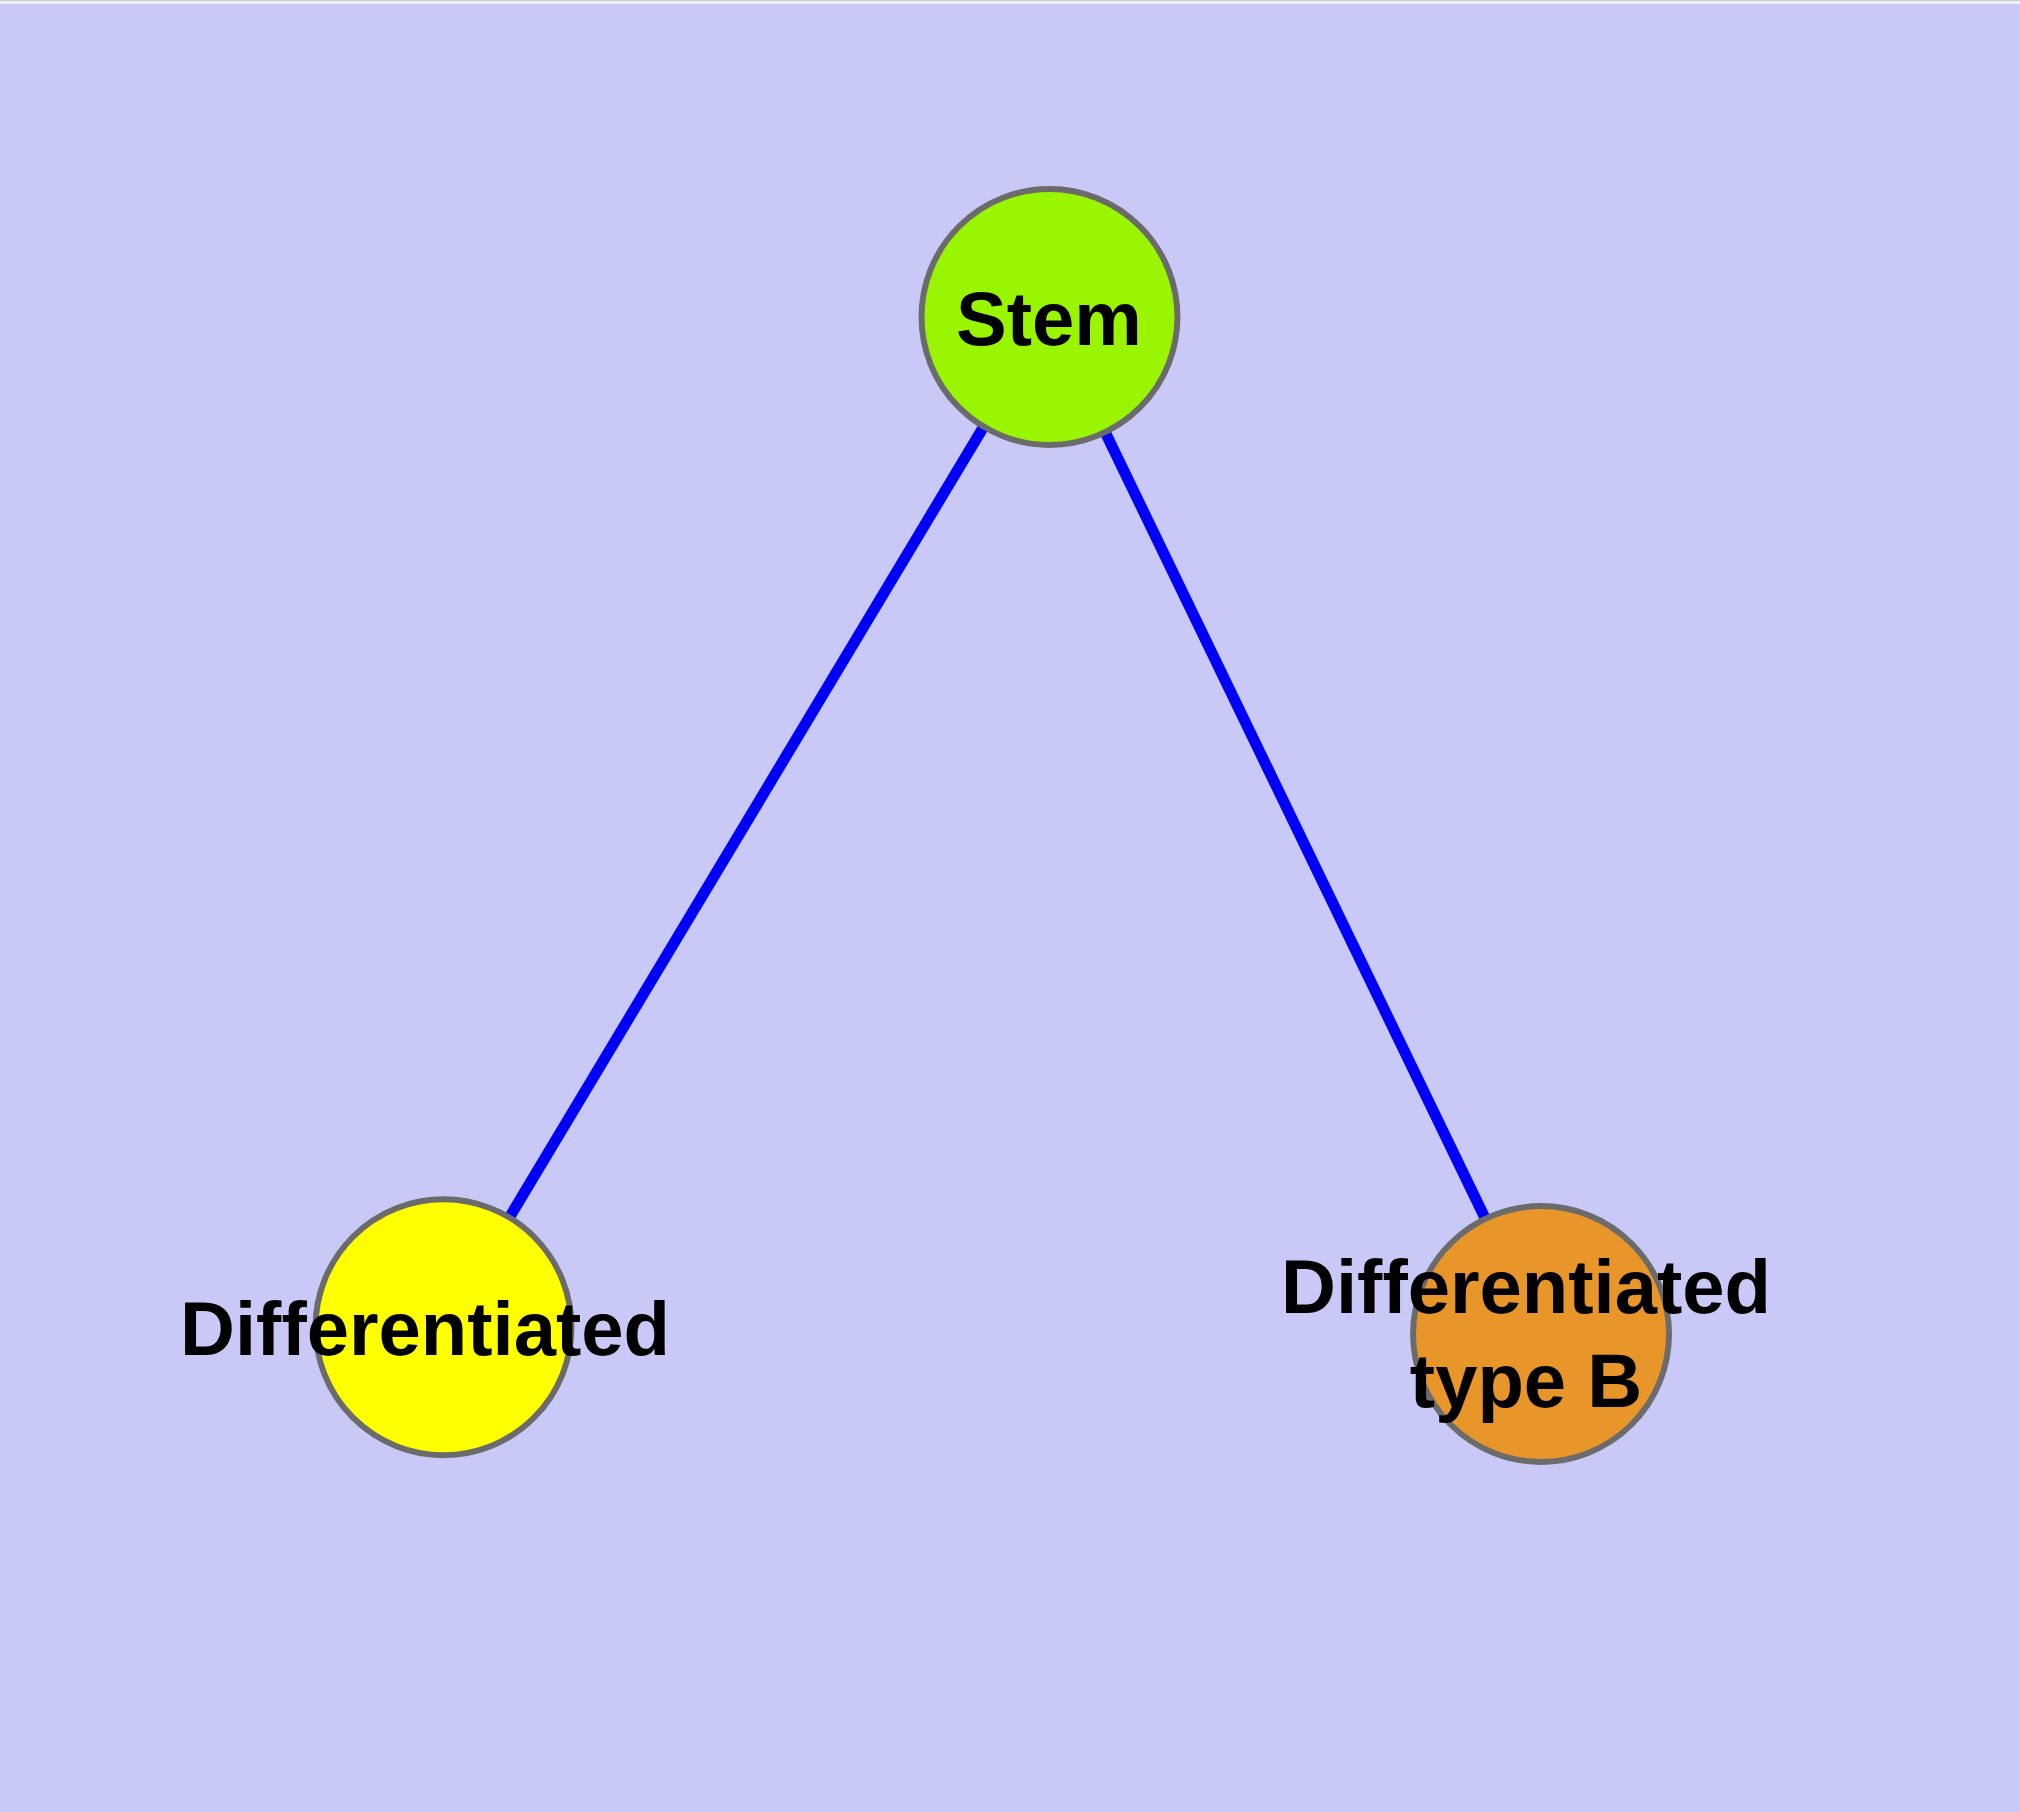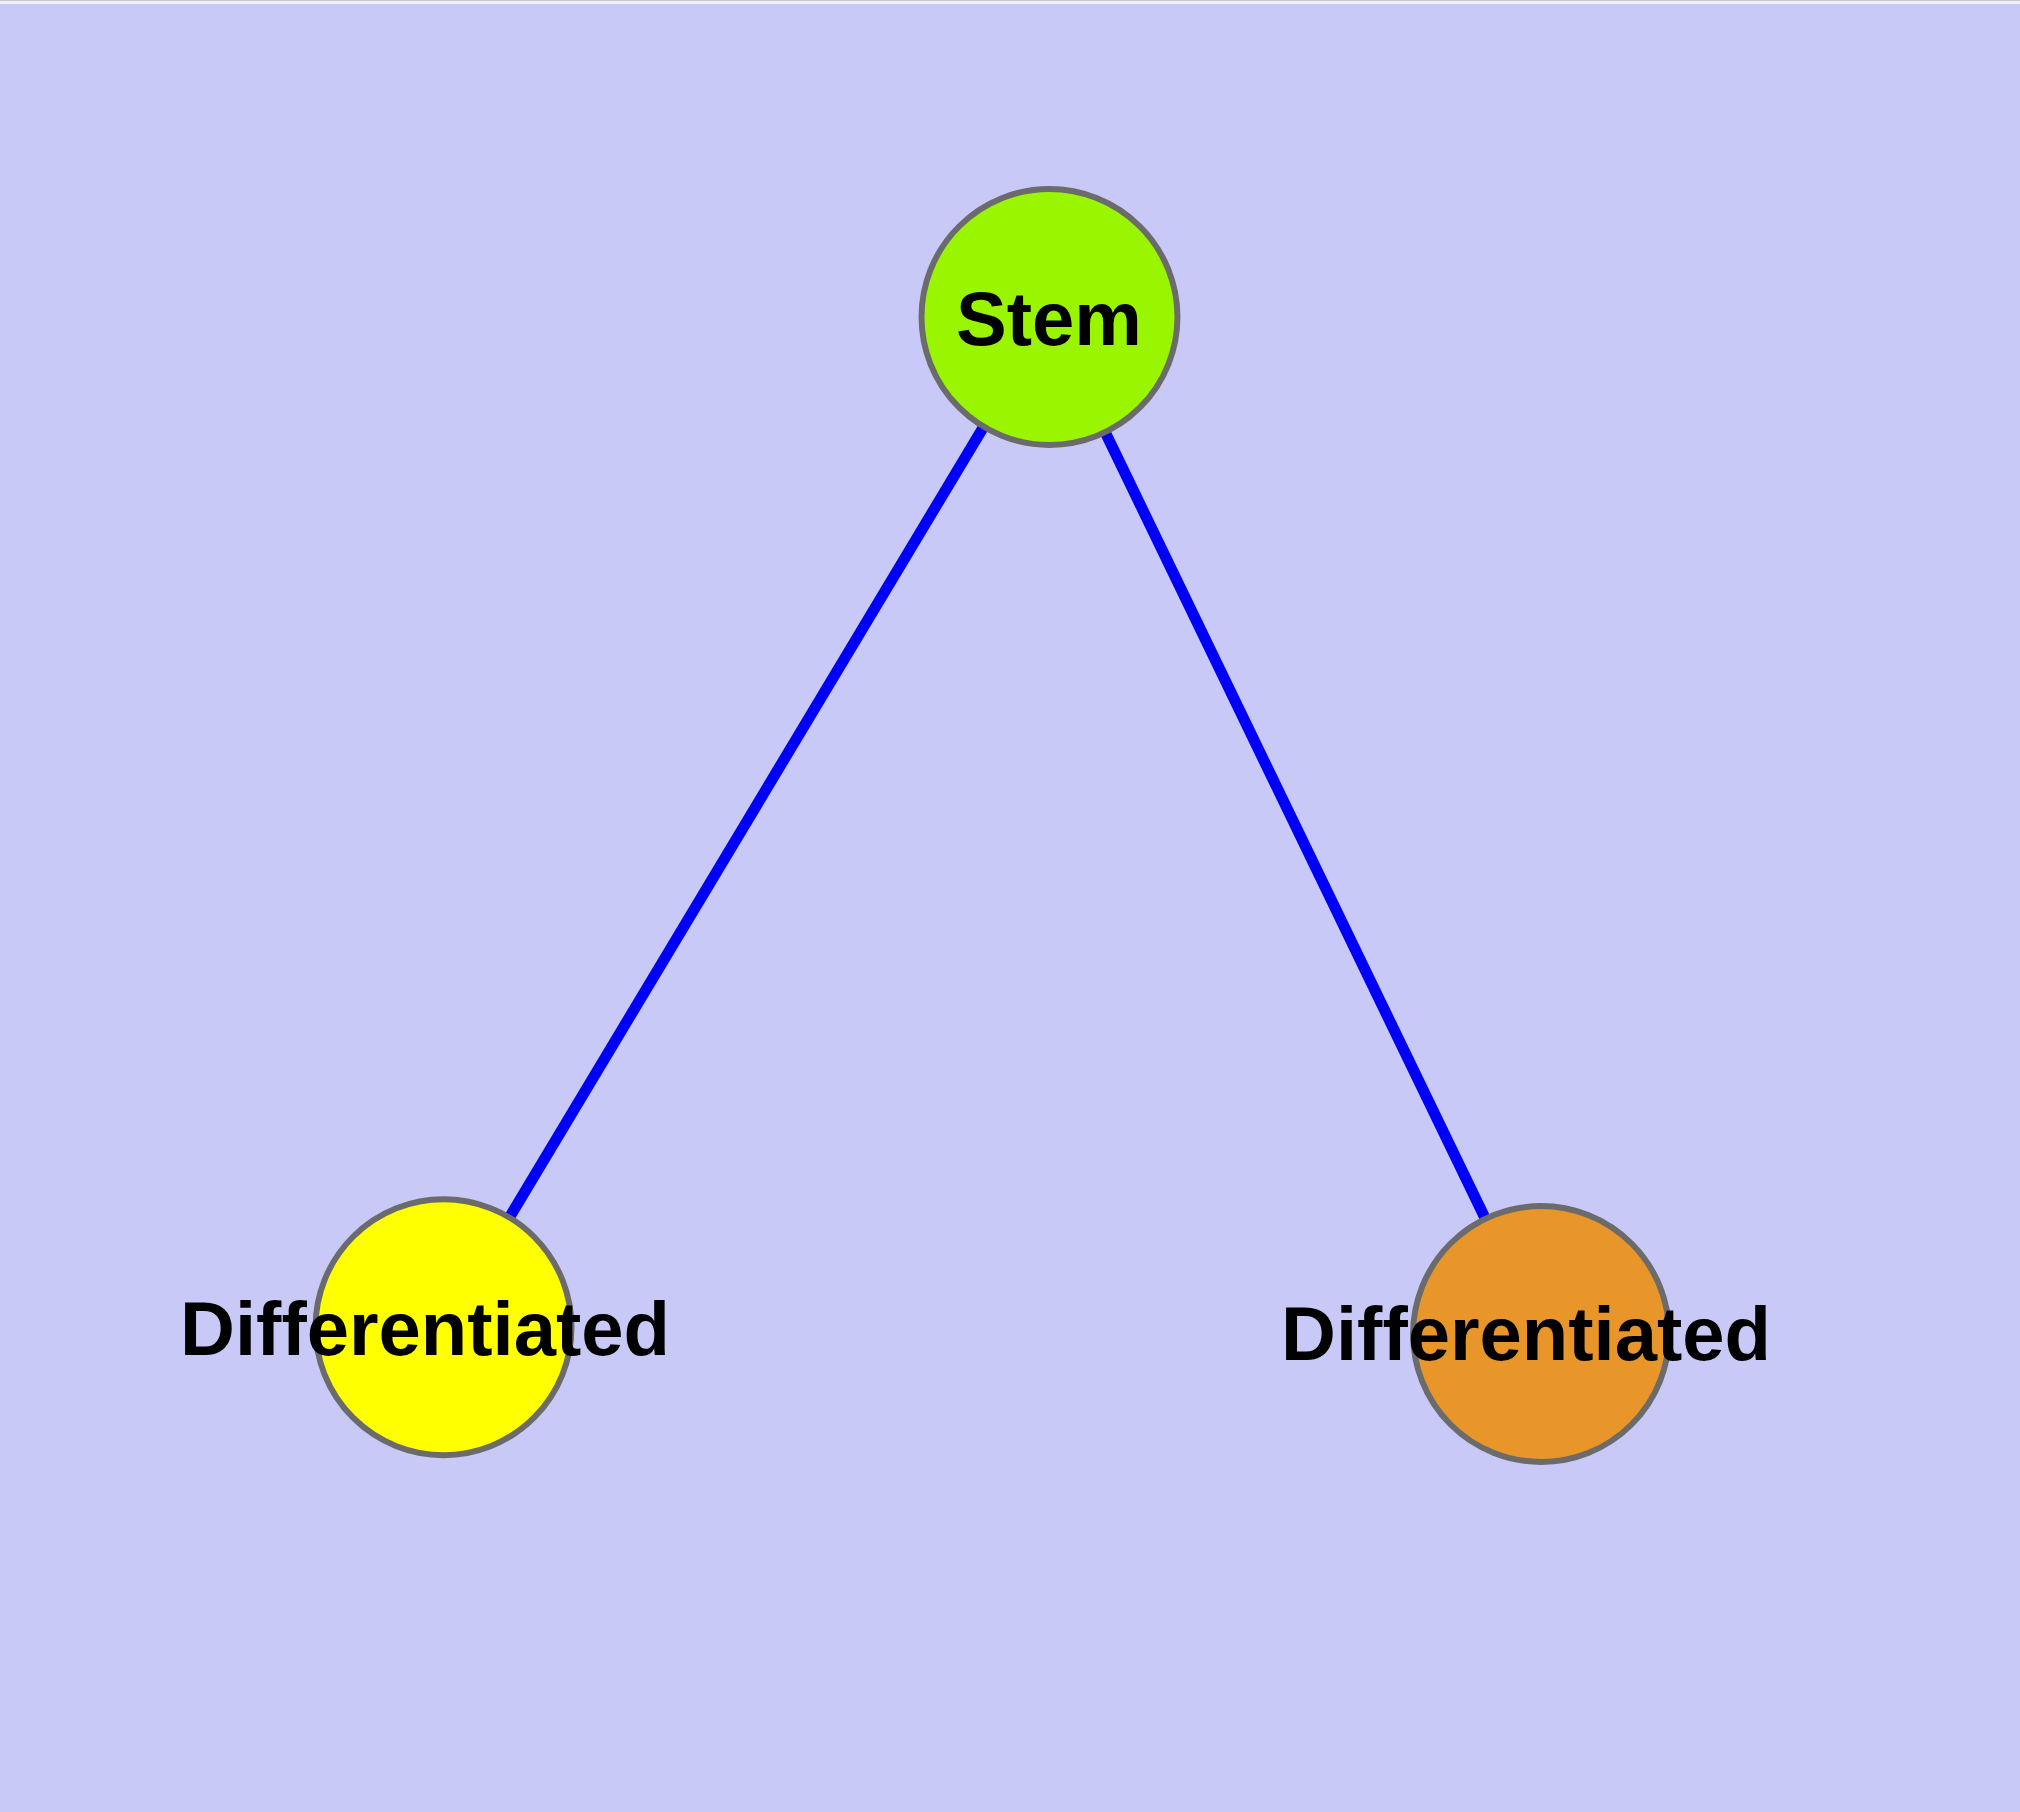--- a/index.html
+++ b/index.html
@@ -67,17 +67,18 @@
   </svg>
 
   <div class="node-label label-stem">Stem</div>
 
   <div class="node-label label-a">
     <div>Differentiated</div>
   </div>
 
   <div class="node-label label-b">
     <div>Differentiated</div>
+    <div>type B</div>
   </div>
 
   <div class="top-strip"></div>
 </div>
 
 
 </body></html>

